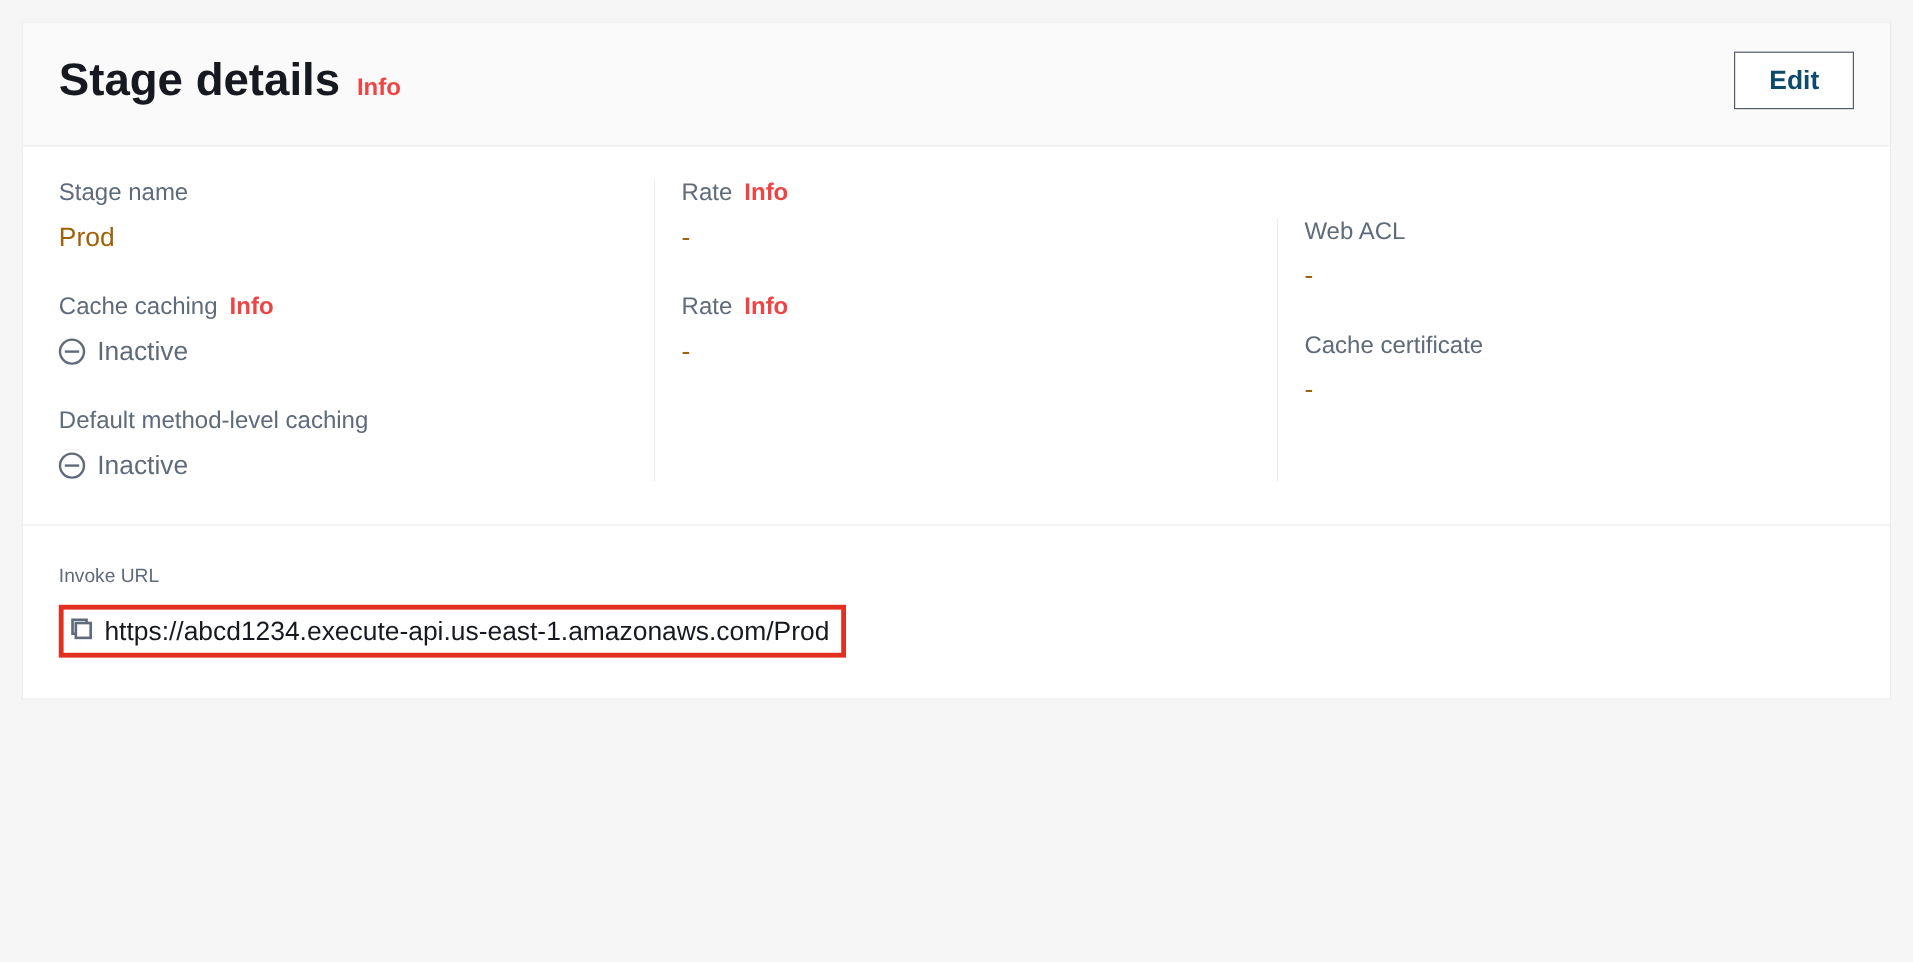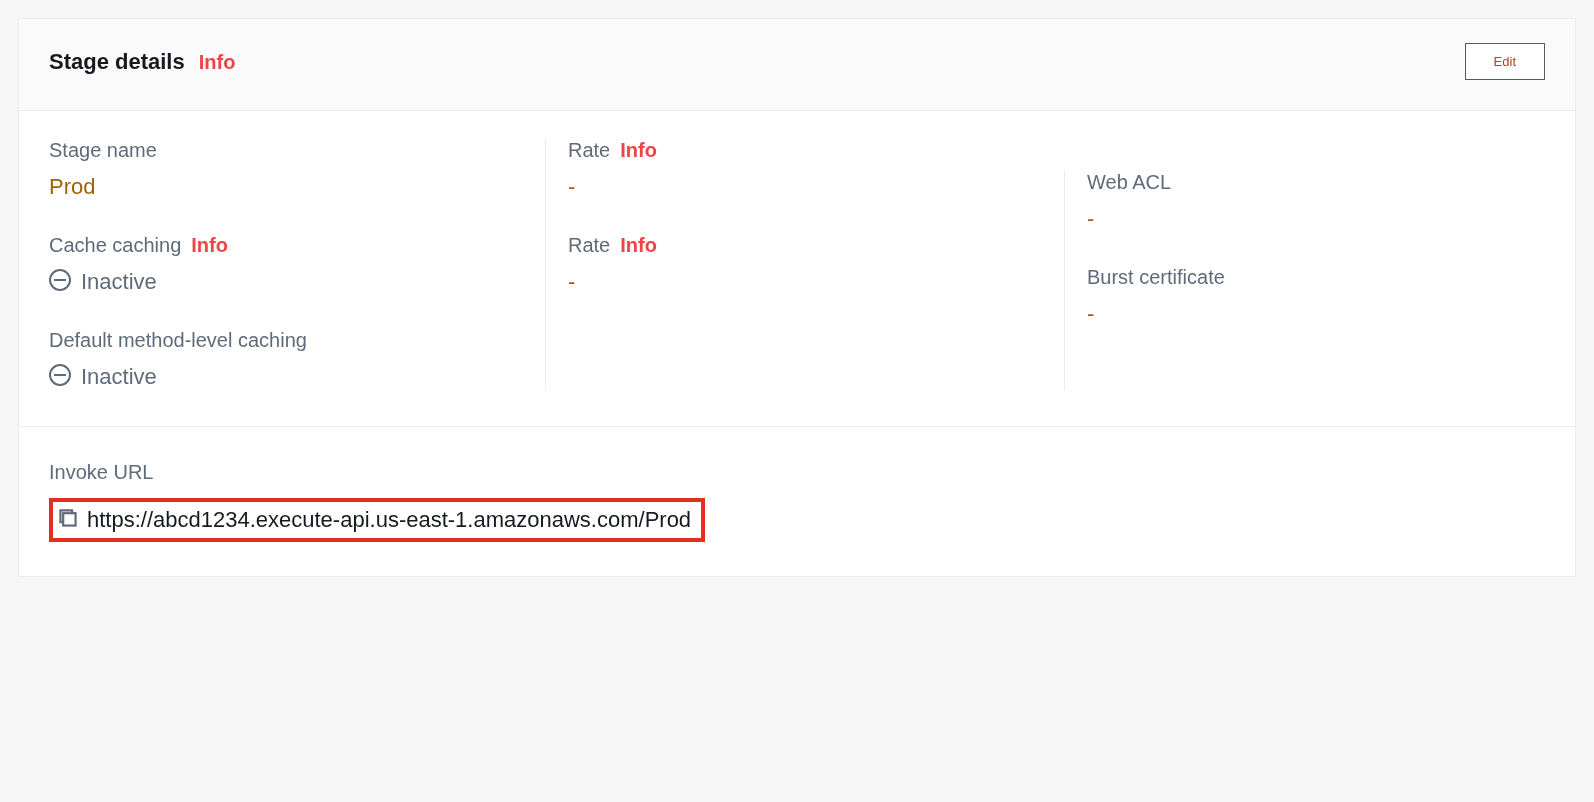--- a/index.html
+++ b/index.html
@@ -17,38 +17,38 @@
   .panel-header {
     display: flex;
     align-items: center;
     justify-content: space-between;
     padding: 24px 30px 30px 30px;
     border-bottom: 1px solid #eaeded;
     background: #fafafa;
   }
   .title-wrap { display: flex; align-items: baseline; gap: 14px; }
   .panel-title {
-    font-size: 22px;
+    font-size: 38px;
     font-weight: 700;
     color: #16191f;
     margin: 0;
   }
   .info-link {
     color: #ef4444;
     font-weight: 700;
     font-size: 20px;
     cursor: pointer;
   }
   .info-link.small { font-size: 20px; }
   .edit-btn {
     background: #fff;
     border: 1.5px solid #545b64;
-    color: #c2410c;
-    font-weight: 400;
-    font-size: 13px;
+    color: #0c4a6e;
+    font-weight: 700;
+    font-size: 22px;
     padding: 10px 28px;
     cursor: pointer;
   }
 
   .panel-body {
     display: flex;
     padding: 28px 30px 36px 30px;
     gap: 16px;
   }
   .col {
@@ -69,20 +69,21 @@
     gap: 10px;
   }
   .field-value {
     font-size: 22px;
     color: #a16207;
     margin-top: 12px;
   }
 
   .status-row {
     display: flex;
+    align-items: center;
     gap: 10px;
     margin-top: 12px;
     font-size: 22px;
     color: #5f6b7a;
   }
   .minus-circle-icon {
     width: 22px; height: 22px;
     border: 2px solid #5f6b7a;
     border-radius: 50%;
     position: relative;
@@ -95,21 +96,21 @@
     height: 2px;
     background: #5f6b7a;
     transform: translateY(-50%);
   }
 
   .panel-section-2 {
     padding: 34px 30px;
     border-top: 1px solid #eaeded;
   }
   .url-label {
-    font-size: 20px;
+    font-size: 16px;
     color: #5f6b7a;
     margin-bottom: 14px;
   }
   .url-row-wrap {
     display: inline-flex;
     align-items: flex-start;
     gap: 8px;
     padding: 5px 10px 5px 4px;
     border: 4px solid #e1301f;
   }
@@ -186,21 +187,21 @@
       <div class="col">
         <div class="field">
           <div class="field-label">
             <span>Web ACL</span>
           </div>
           <div class="field-value">-</div>
         </div>
 
         <div class="field">
           <div class="field-label">
-            <span>Burst certificate</span>
+            <span>Cache certificate</span>
           </div>
           <div class="field-value">-</div>
         </div>
       </div>
 
     </div>
 
     <div class="panel-section-2">
       <div class="url-label">Invoke URL</div>
       <div class="url-row-wrap">

